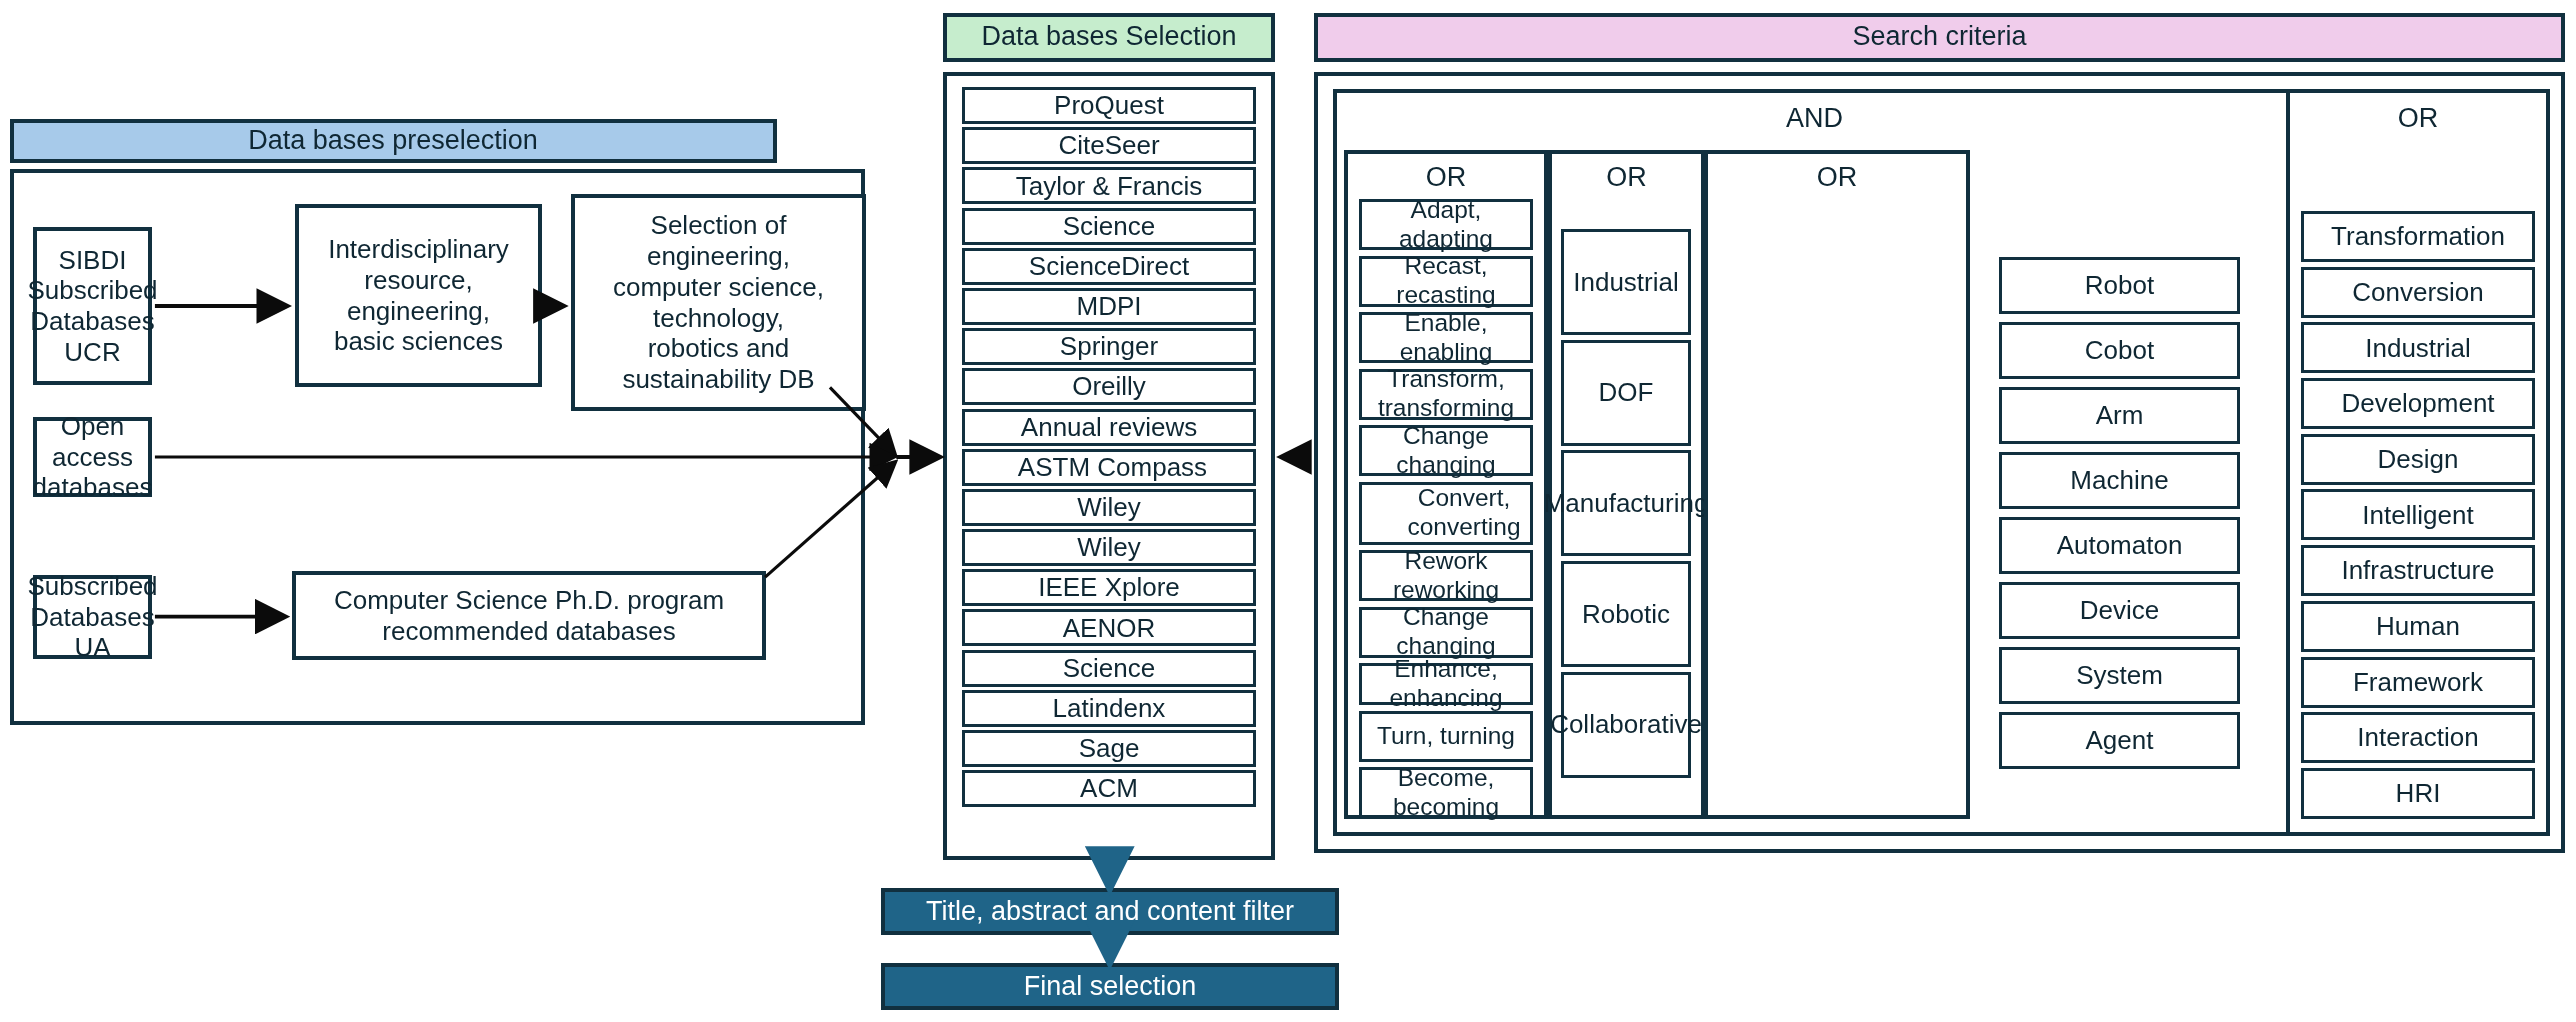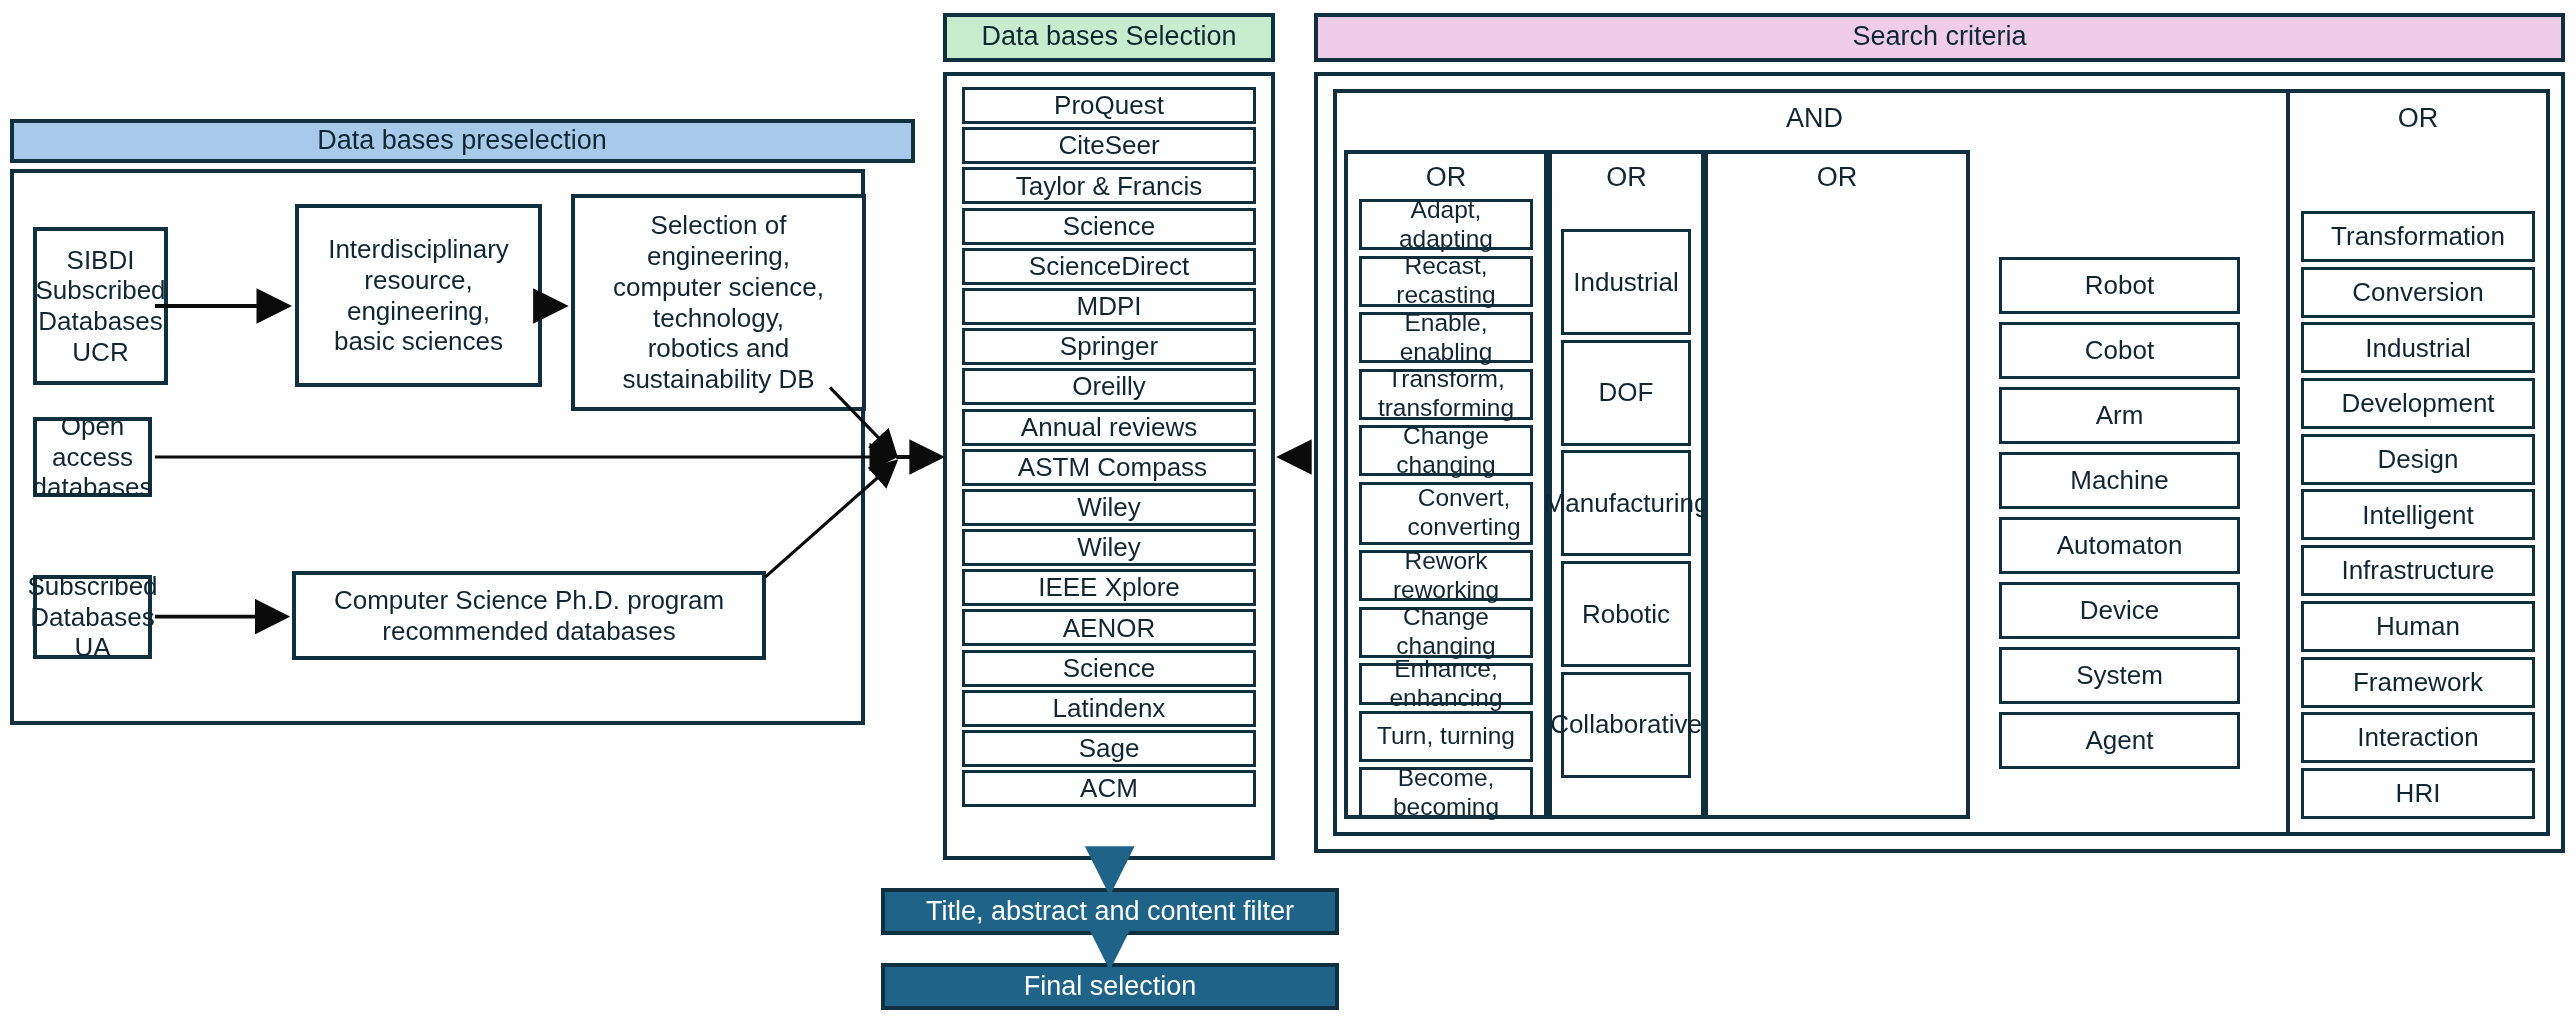--- a/index.html
+++ b/index.html
@@ -69,25 +69,25 @@
     width: 2576px;
     height: 1023px;
     pointer-events: none;
   }
 </style>
 </head>
 <body>
 
 <div class="stage">
 
-  <div class="bx hdr-blue t-title" style="left:9.5px; top:119px; width:905px; height:44px;">Data bases preselection</div>
+  <div class="bx hdr-blue t-title" style="left:9.5px; top:119px; width:767px; height:44px;">Data bases preselection</div>
 
   <div class="bx panel" style="left:9.5px; top:169px; width:855px; height:556px; background:#fff;"></div>
 
-  <div class="bx stack t-multi" style="left:33px; top:227px; width:135px; height:158px; white-space:pre-line;">SIBDI
+  <div class="bx stack t-multi" style="left:33px; top:227px; width:119px; height:158px; white-space:pre-line;">SIBDI
 Subscribed
 Databases
 UCR</div>
 
   <div class="bx stack t-multi" style="left:295px; top:204px; width:247px; height:183px; white-space:pre-line;">Interdisciplinary
 resource,
 engineering,
 basic sciences</div>
 
   <div class="bx stack t-multi" style="left:571px; top:194px; width:295px; height:217px; white-space:pre-line;">Selection of

